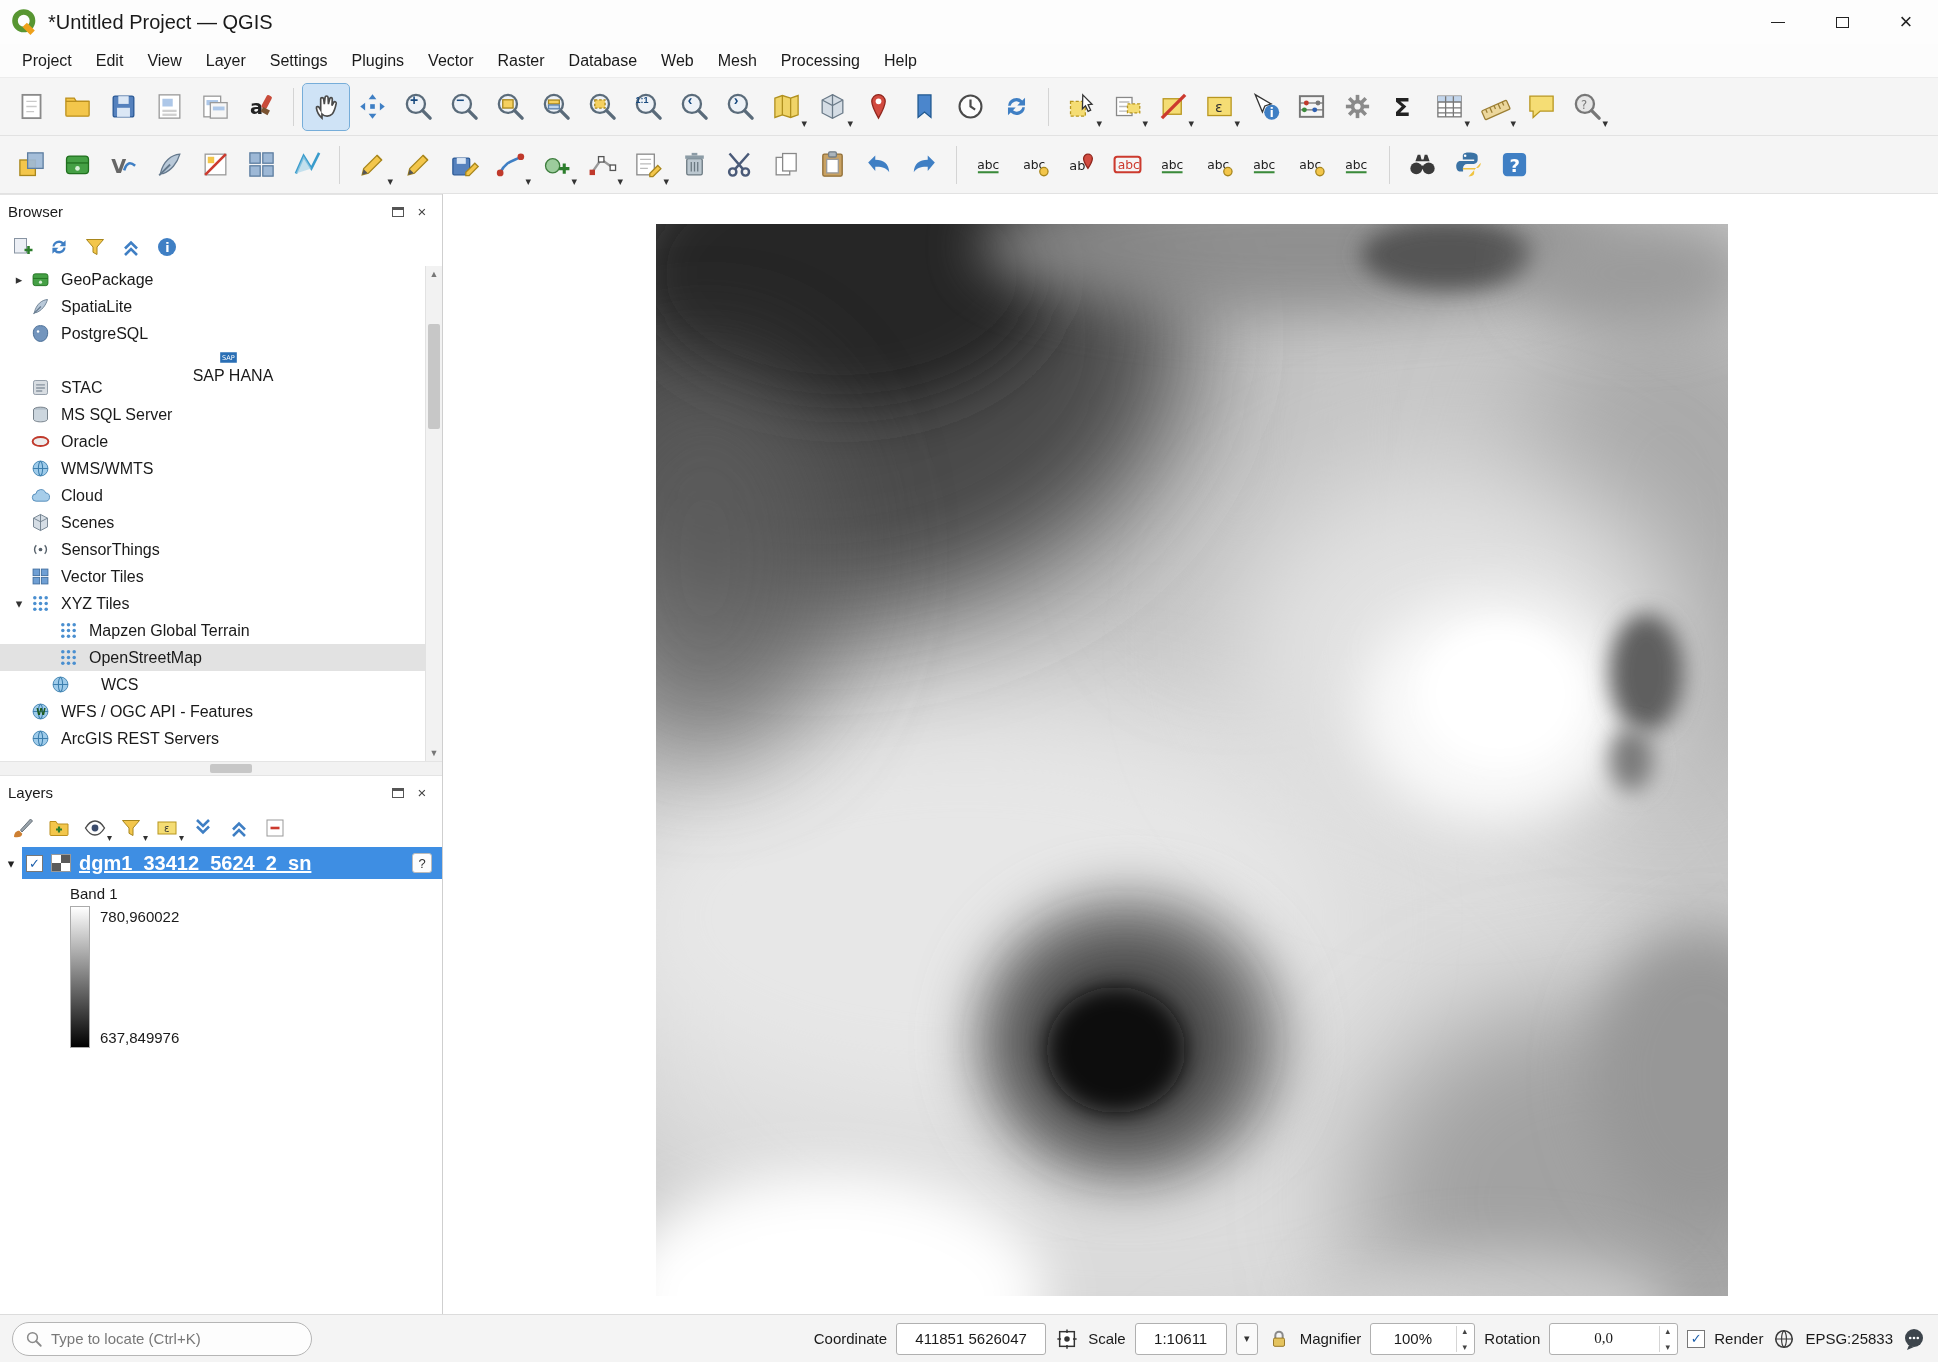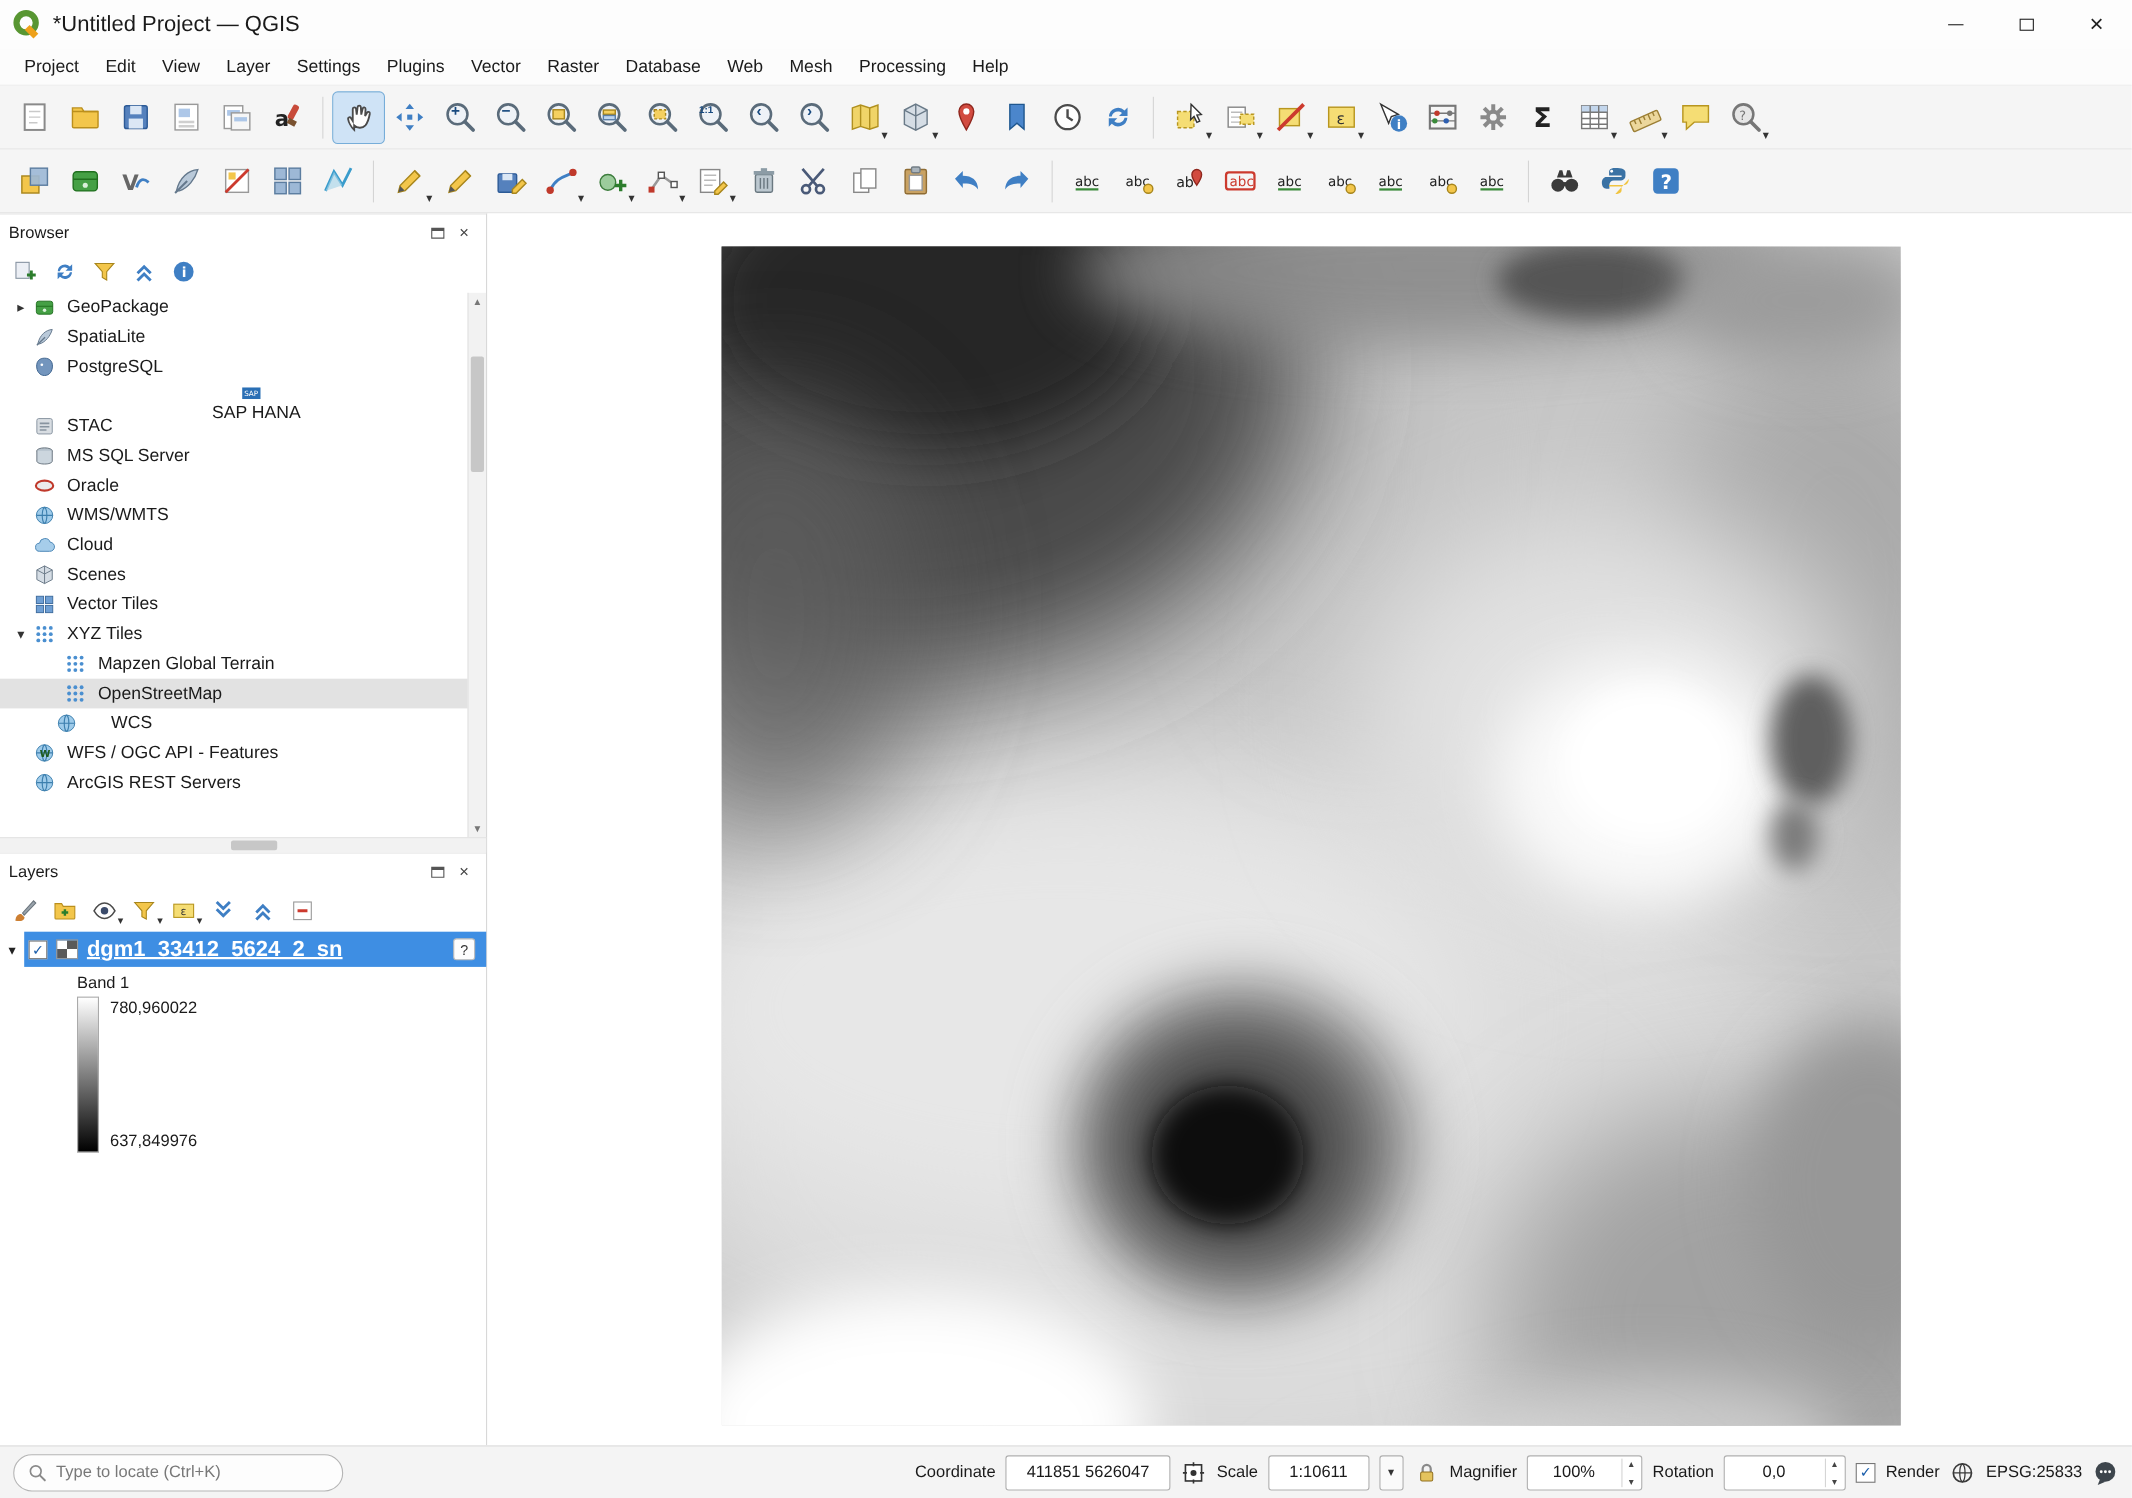--- a/index.html
+++ b/index.html
@@ -725,20 +725,30 @@
           </div>
           <div class="tree-row" style="padding-left: 8px;">
             <span class="tarrow"></span>
             <span class="ticon">
               <svg width="21" height="21" viewBox="0 0 24 24">
                 <path d="M12 2.8l8 4.2v10l-8 4.2-8-4.2V7z" fill="#d5dde5" stroke="#6a7a88"></path>
                 <path d="M12 2.8v18.4M4 7l8 4.2L20 7" fill="none" stroke="#6a7a88"></path>
               </svg>
             </span>
             <span class="tlabel">Scenes</span>
+          </div>
+          <div class="tree-row" style="padding-left: 8px;">
+            <span class="tarrow"></span>
+            <span class="ticon">
+              <svg width="21" height="21" viewBox="0 0 24 24">
+                <circle cx="12" cy="12" r="2.1" fill="#55606a"></circle>
+                <path d="M7.2 7.2a6.8 6.8 0 0 0 0 9.6M16.8 7.2a6.8 6.8 0 0 1 0 9.6" fill="none" stroke="#55606a" stroke-width="1.6"></path>
+              </svg>
+            </span>
+            <span class="tlabel">SensorThings</span>
           </div>
           <div class="tree-row" style="padding-left: 8px;">
             <span class="tarrow"></span>
             <span class="ticon">
               <svg width="21" height="21" viewBox="0 0 24 24">
                 <g fill="#6f9fd4" stroke="#3e6c9e">
                   <rect x="3.5" y="3.5" width="7.5" height="7.5"></rect>
                   <rect x="13" y="3.5" width="7.5" height="7.5"></rect>
                   <rect x="3.5" y="13" width="7.5" height="7.5"></rect>
                   <rect x="13" y="13" width="7.5" height="7.5"></rect>
@@ -1004,21 +1014,21 @@
     <span>Magnifier</span>
     <div class="sb-input sb-spin" style="width:105px;">
       <span>100%</span>
       <div class="spin-arrows">
           <span>▴</span>
           <span>▾</span>
         </div>
     </div>
 
     <span>Rotation</span>
-    <div class="sb-input sb-spin" style="width:111px;">
+    <div class="sb-input sb-spin" style="width:129px;font-family:Liberation Serif, serif;">
       <span>0,0</span>
       <div class="spin-arrows">
           <span>▴</span>
           <span>▾</span>
         </div>
     </div>
 
     <div class="cbx" style="width:18px;height:18px;">✓</div>
     <span>Render</span>
 

